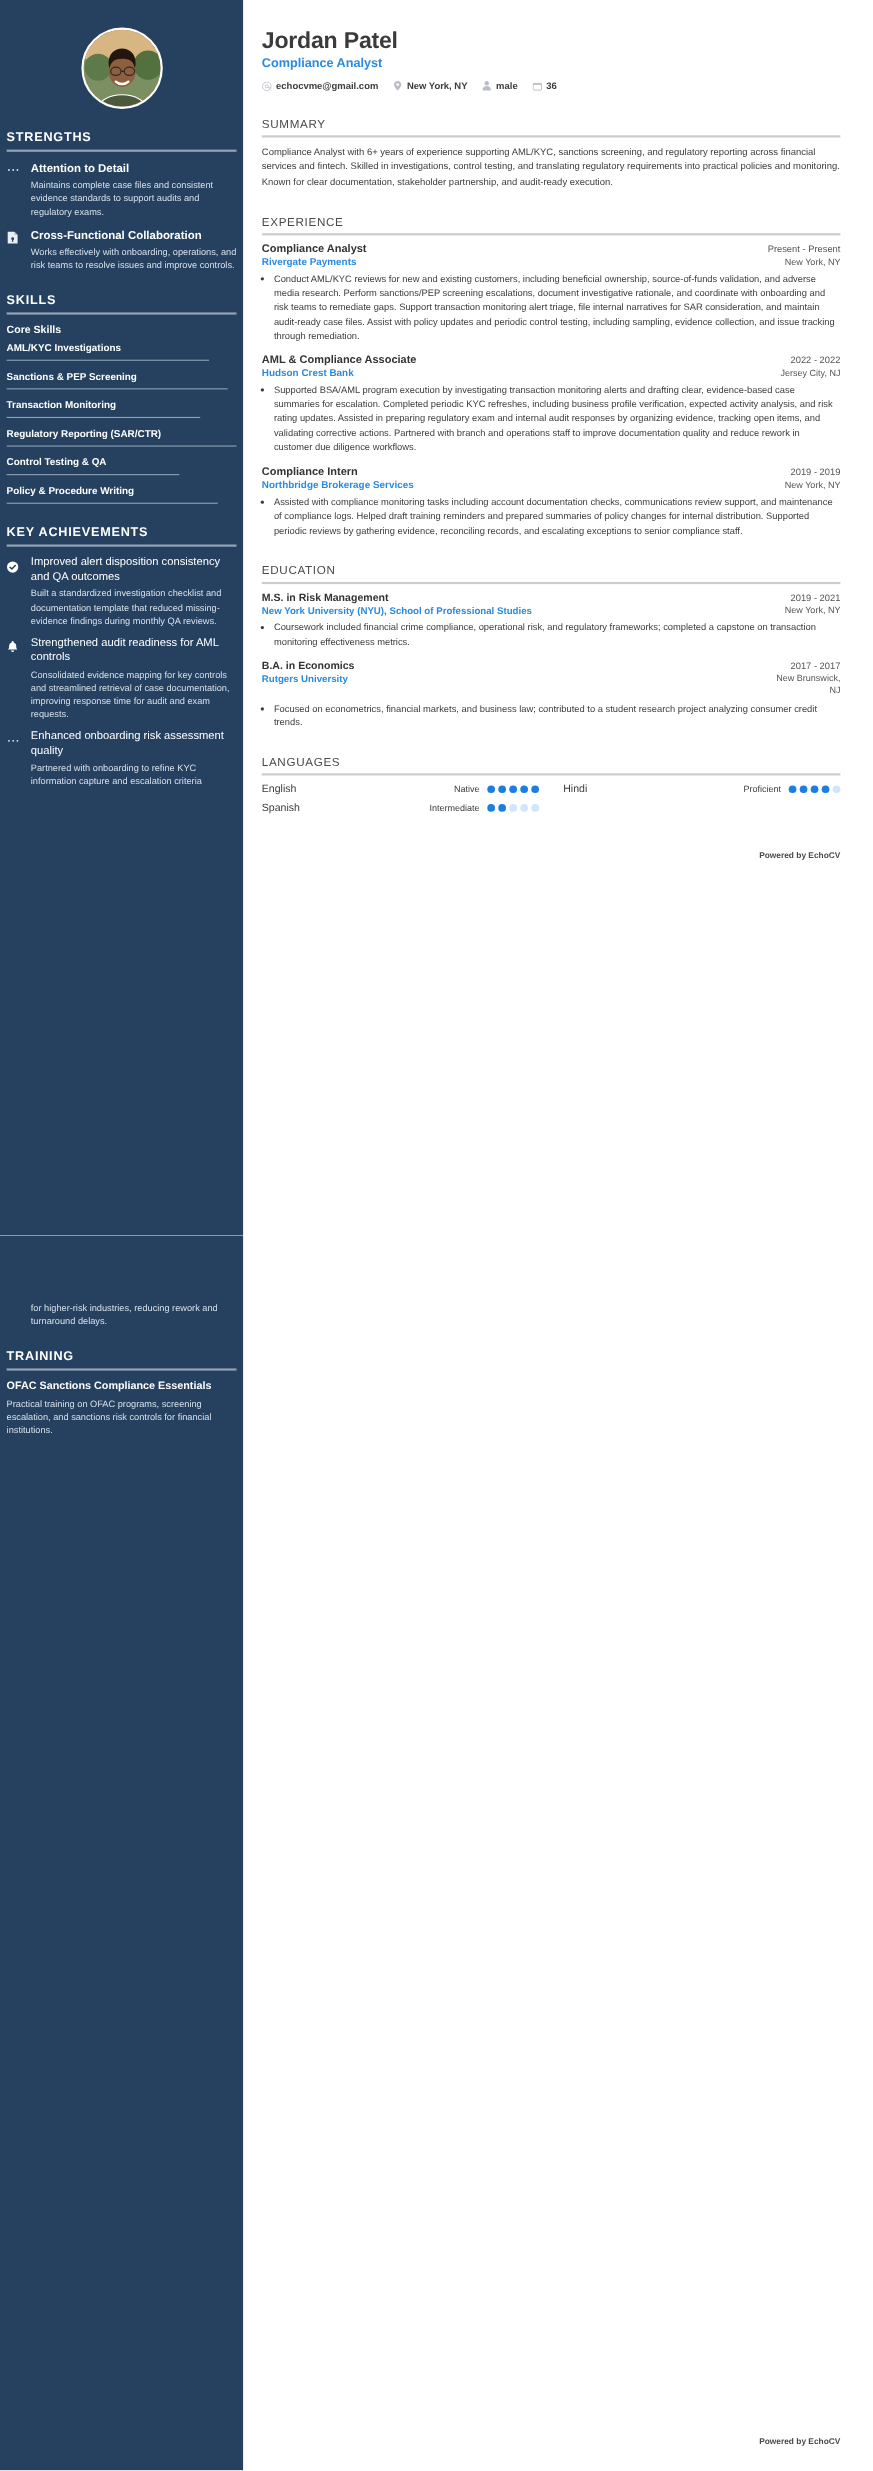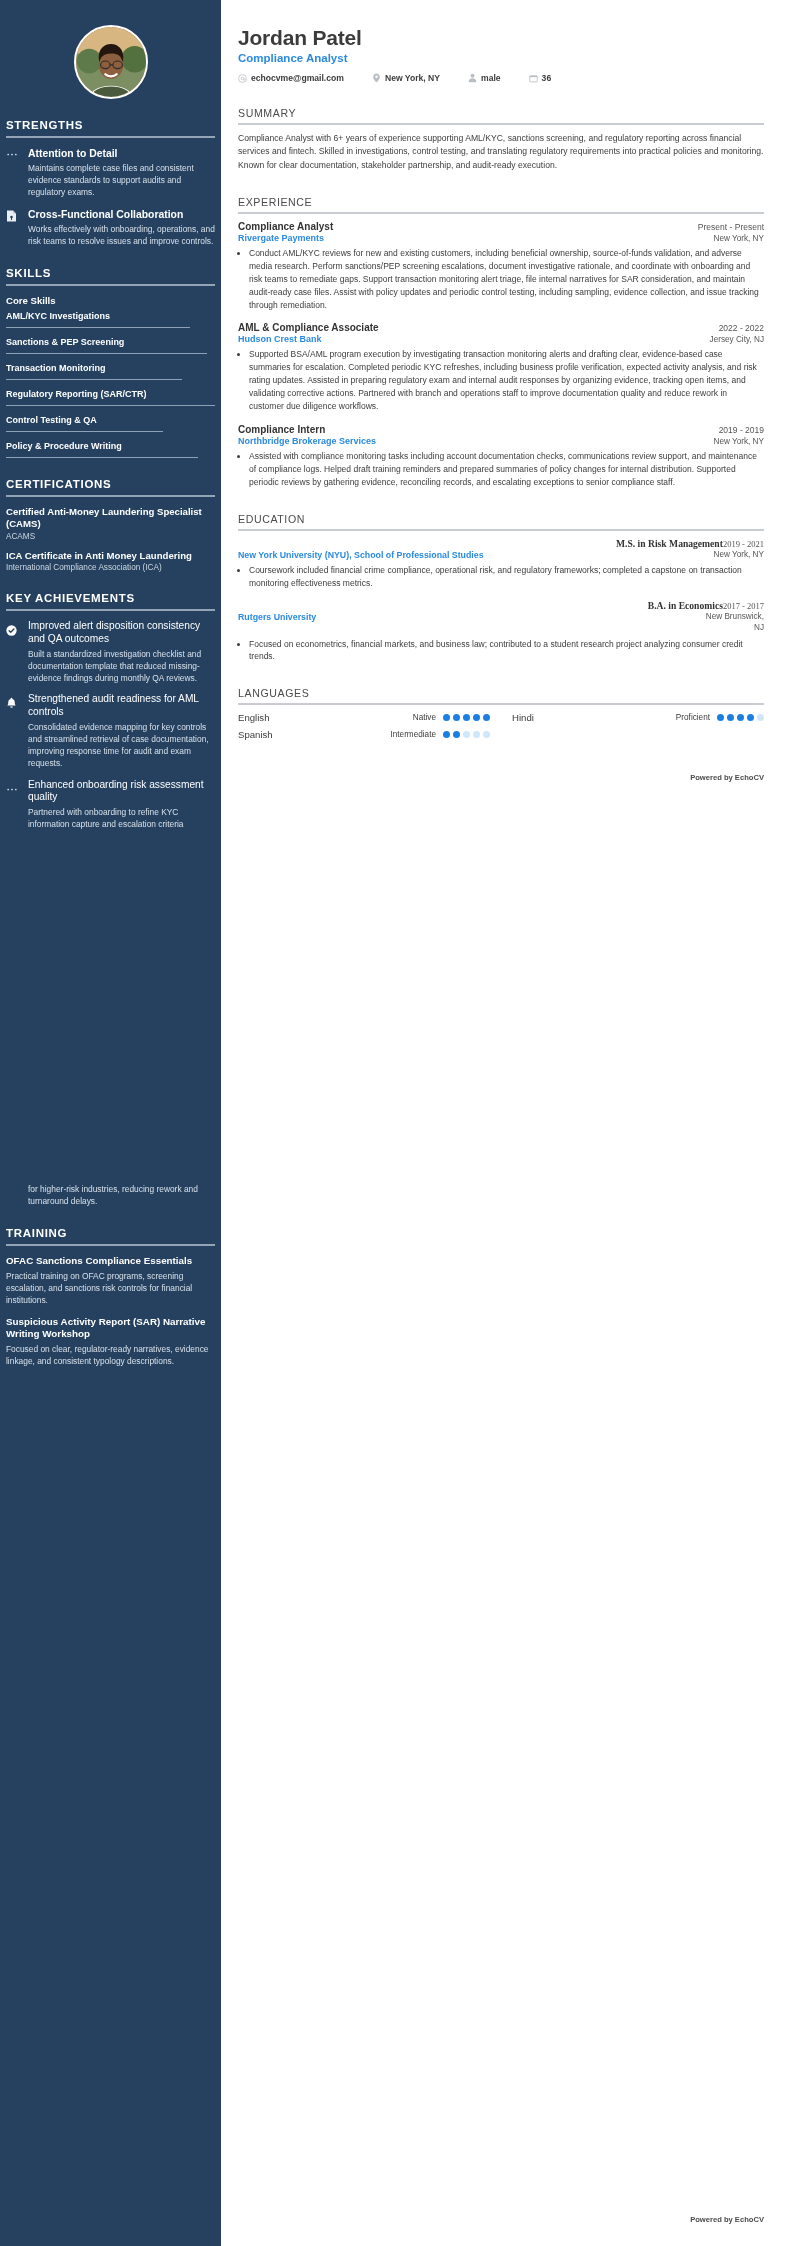--- a/index.html
+++ b/index.html
@@ -57,21 +57,21 @@
   .trn-item { margin-bottom:9px; }
   .trn-title { font-size:9.8px; font-weight:bold; color:#ffffff; line-height:1.3; }
   .trn-desc { font-size:8.4px; line-height:1.45; color:#d7e0ea; margin-top:2px; }
 
   
   .main { position:absolute; left:221px; top:0; width:573px; padding:26px 30px 0 17px; }
 
   .name { font-size:21px; font-weight:bold; color:#3b3b3b; letter-spacing:-.2px; }
   .role { font-size:11.5px; font-weight:bold; color:#2b8ae0; margin-top:2px; }
 
-  .contact { display:flex; align-items:center; gap:22px; margin-top:9px; flex-wrap:wrap; }
+  .contact { display:flex; align-items:center; gap:7px; margin-top:9px; flex-wrap:wrap; }
   .ci { display:flex; align-items:center; gap:4px; margin-right:6px; }
   .ci-icon { color:#b9bec4; display:flex; }
   .ci-text { font-size:8.6px; font-weight:bold; color:#3c3c3c; }
 
   .sec { margin-top:24px; }
   .sec-title { font-size:10.6px; letter-spacing:.6px; color:#4a4a4a; font-weight:normal; }
   .sec-rule { height:2px; background:#c9cdd2; margin-top:4px; margin-bottom:7px; }
 
   .summary { font-size:8.6px; line-height:1.55; color:#3c3c3c; }
 
@@ -79,21 +79,21 @@
   .job-head { display:flex; justify-content:space-between; align-items:baseline; }
   .job-title { font-size:10px; font-weight:bold; color:#333; }
   .job-date { font-size:8.5px; color:#555; white-space:nowrap; }
   .job-sub { display:flex; justify-content:space-between; align-items:baseline; margin-top:1px; }
   .job-company { font-size:9px; font-weight:bold; color:#2b8ae0; }
   .job-loc { font-size:8.2px; color:#555; white-space:nowrap; }
   .job-bullets { margin-top:4px; padding-left:11px; }
   .job-bullets li { font-size:8.5px; line-height:1.52; color:#3c3c3c; }
 
   .edu { margin-bottom:10px; }
-  .edu-head { display:flex; justify-content:flex-end; align-items:baseline;font-family:Liberation Serif, serif; }
+  .edu-head { display:flex; justify-content:space-between; align-items:baseline; }
   .edu-title { font-size:9.6px; font-weight:bold; color:#333; }
   .edu-date { font-size:8.5px; color:#555; white-space:nowrap; }
   .edu-sub { display:flex; justify-content:space-between; align-items:flex-start; margin-top:1px; }
   .edu-school { font-size:8.8px; font-weight:bold; color:#2b8ae0; }
   .edu-loc { font-size:8.2px; color:#555; text-align:right; max-width:70px; line-height:1.3; }
   .edu-bullets { margin-top:4px; padding-left:11px; }
   .edu-bullets li { font-size:8.5px; line-height:1.52; color:#3c3c3c; }
 
   .lang-grid { display:grid; grid-template-columns:1fr 1fr; column-gap:22px; row-gap:6px; }
   .lang { display:flex; align-items:center; }
@@ -208,33 +208,20 @@
           <div class="skill-row">
             <div class="skill-name">Control Testing &amp; QA</div>
             <div class="skill-bar" style="width:75%"></div>
           </div>
           <div class="skill-row">
             <div class="skill-name">Policy &amp; Procedure Writing</div>
             <div class="skill-bar" style="width:92%"></div>
           </div>
         </div>
 
-        <div style="margin-top:12px;">
-          <div class="side-sec-title">CERTIFICATIONS</div>
-          <div class="side-rule"></div>
-
-          <div class="cert-item">
-            <div class="cert-title">Certified Anti-Money Laundering Specialist (CAMS)</div>
-            <div class="cert-sub">ACAMS</div>
-          </div>
-          <div class="cert-item">
-            <div class="cert-title">ICA Certificate in Anti Money Laundering</div>
-            <div class="cert-sub">International Compliance Association (ICA)</div>
-          </div>
-        </div>
 
         <div style="margin-top:10px;">
           <div class="side-sec-title">KEY ACHIEVEMENTS</div>
           <div class="side-rule"></div>
 
           <div class="ach-item">
             <span class="ach-icon">
               <svg width="11" height="11" viewBox="0 0 12 12">
                   <circle cx="6" cy="6" r="5.6" fill="#ffffff"></circle>
                   <path d="M3.4 6.2l1.8 1.8 3.4-3.6" stroke="#25415f" stroke-width="1.5" fill="none" stroke-linecap="round" stroke-linejoin="round"></path>
@@ -467,22 +454,18 @@
         </div>
 
         <div style="margin-top:14px;">
           <div class="side-sec-title">TRAINING</div>
           <div class="side-rule"></div>
 
           <div class="trn-item">
             <div class="trn-title">OFAC Sanctions Compliance Essentials</div>
             <div class="trn-desc">Practical training on OFAC programs, screening escalation, and sanctions risk controls for financial institutions.</div>
           </div>
-          <div class="trn-item">
-            <div class="trn-title">Suspicious Activity Report (SAR) Narrative Writing Workshop</div>
-            <div class="trn-desc">Focused on clear, regulator-ready narratives, evidence linkage, and consistent typology descriptions.</div>
-          </div>
         </div>
       </div>
     </aside>
     <div class="powered pw2" style="position:absolute;">Powered by EchoCV</div>
   </div>
 </div>
 
 </body></html>

